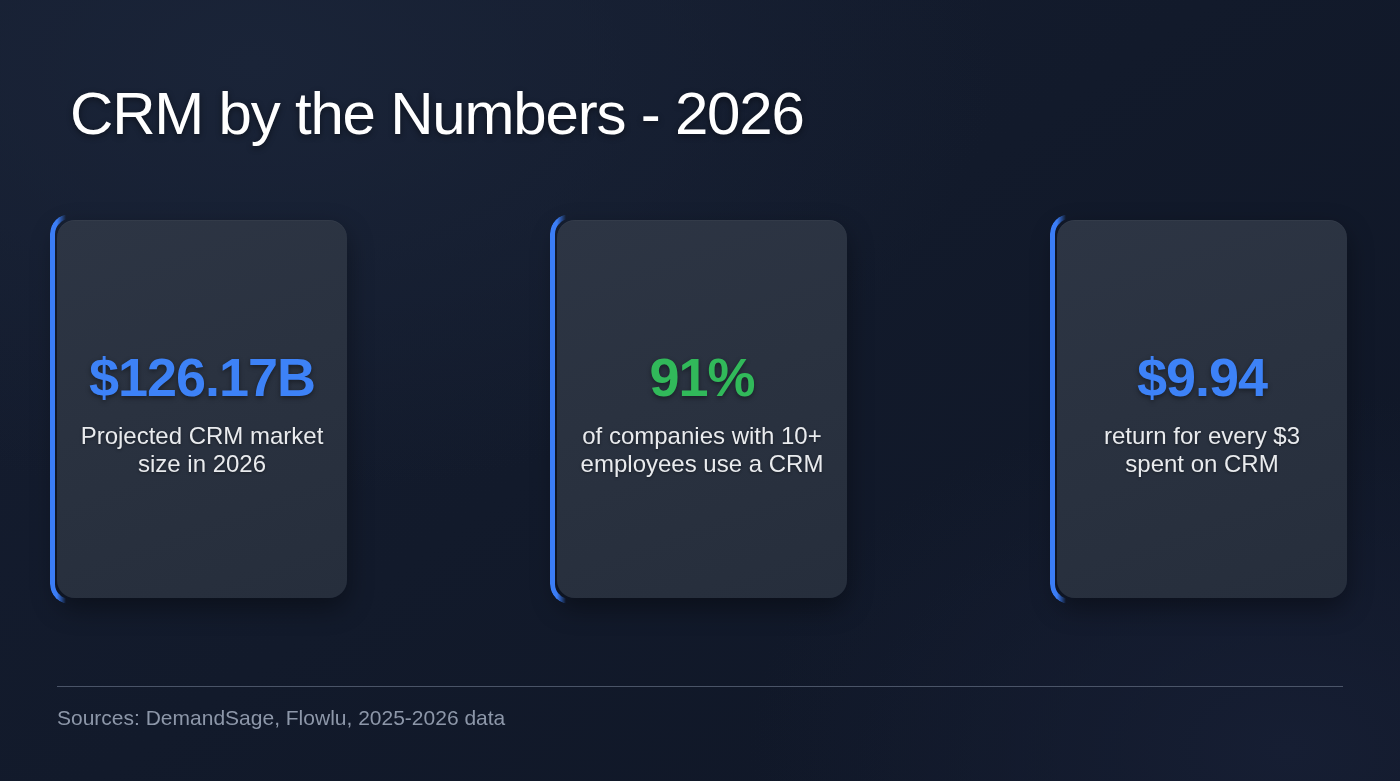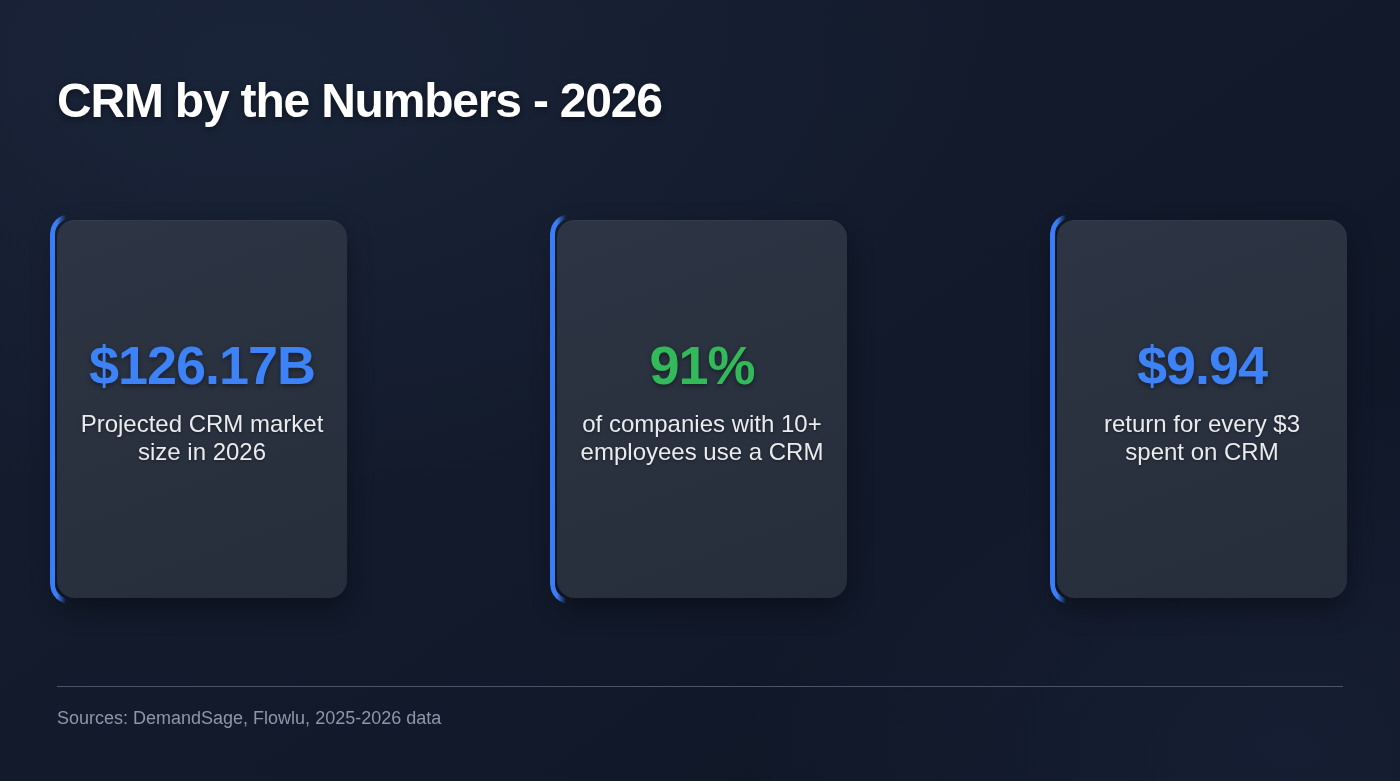--- a/index.html
+++ b/index.html
@@ -26,23 +26,23 @@
       radial-gradient(900px 600px at 92% 96%, #161e33 0%, rgba(22,30,51,0) 60%),
       linear-gradient(145deg, #151d30 0%, #121a2b 48%, #0f1626 100%);
   }
 
   
   #title {
     position: absolute;
     left: 57px;
     top: 62px;
     width: 1290px;
-    margin: 0;
-    font-size: 48px;
-    font-weight: 700;
+    margin: 13px;
+    font-size: 60px;
+    font-weight: 400;
     letter-spacing: -1.2px;
     line-height: 78px;
     color: #ffffff;
     white-space: nowrap;
     text-shadow: 0 2px 6px rgba(0,0,0,0.45);
   }
 
   
   #cards {
     position: absolute;
@@ -85,21 +85,21 @@
     border-bottom: 5px solid #3b7df6;
     border-right: none;
     border-top-left-radius: 20px;
     border-bottom-left-radius: 20px;
     -webkit-mask-image: linear-gradient(to right, #000 0px, #000 7px, transparent 16px);
     mask-image: linear-gradient(to right, #000 0px, #000 7px, transparent 16px);
     pointer-events: none;
   }
 
   .stat-value {
-    margin: 4px 0 16px 0;
+    margin: 16px 0 16px 0;
     font-size: 54px;
     font-weight: 700;
     letter-spacing: -1px;
     line-height: 58px;
     text-align: center;
     white-space: nowrap;
     text-shadow: 0 2px 5px rgba(0,0,0,0.4);
   }
 
   .stat-value.accent-blue  { color: #3d82f7; }
@@ -126,21 +126,21 @@
   #footer-divider {
     width: 100%;
     height: 1px;
     background: #5d687c;
     opacity: 0.75;
   }
 
   #footer-text {
     margin: 0;
     padding-top: 19px;
-    font-size: 18px;
+    font-size: 21px;
     font-weight: 400;
     line-height: 24px;
     color: #8d97a9;
   }
 </style>
 </head>
 <body>
 
 <div id="slide">
 

